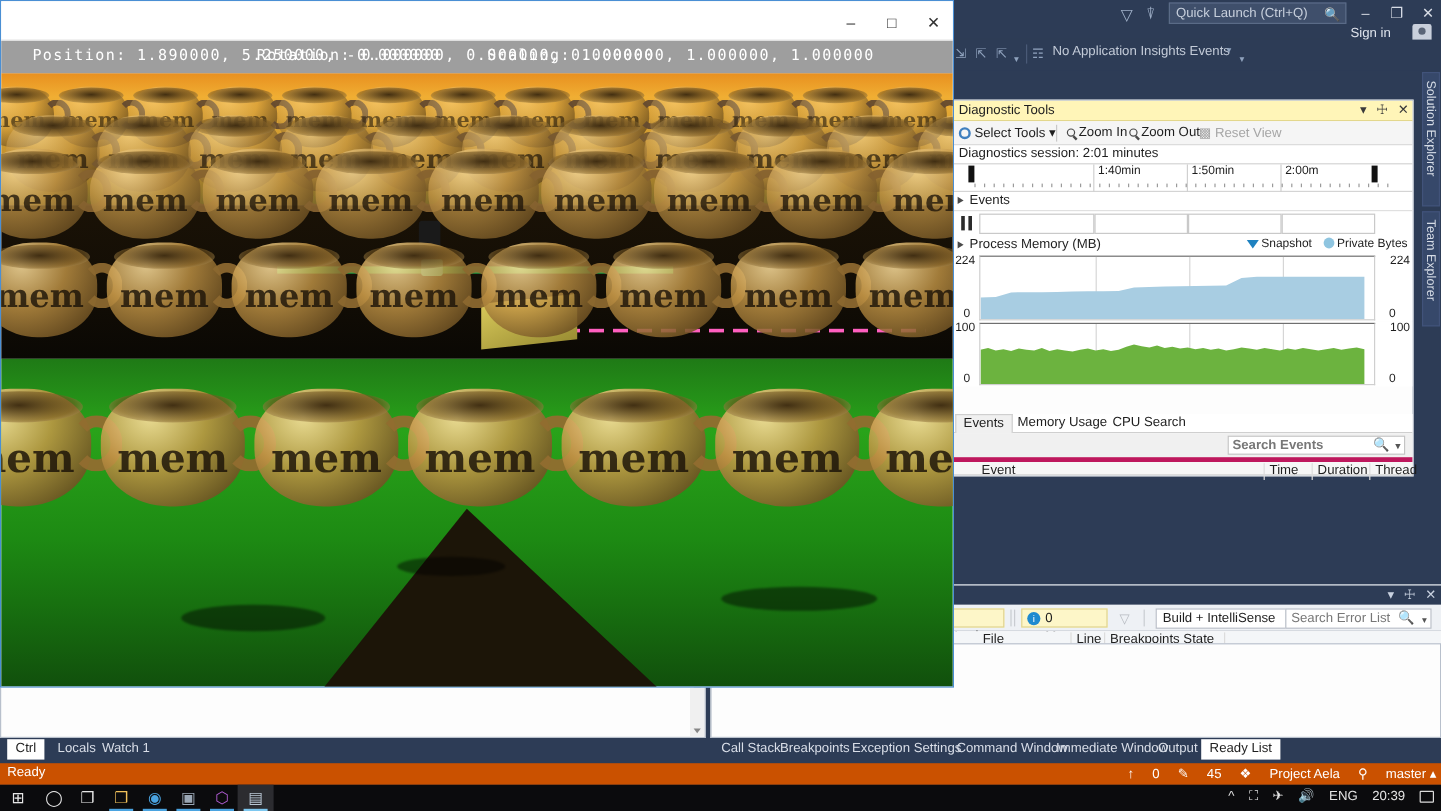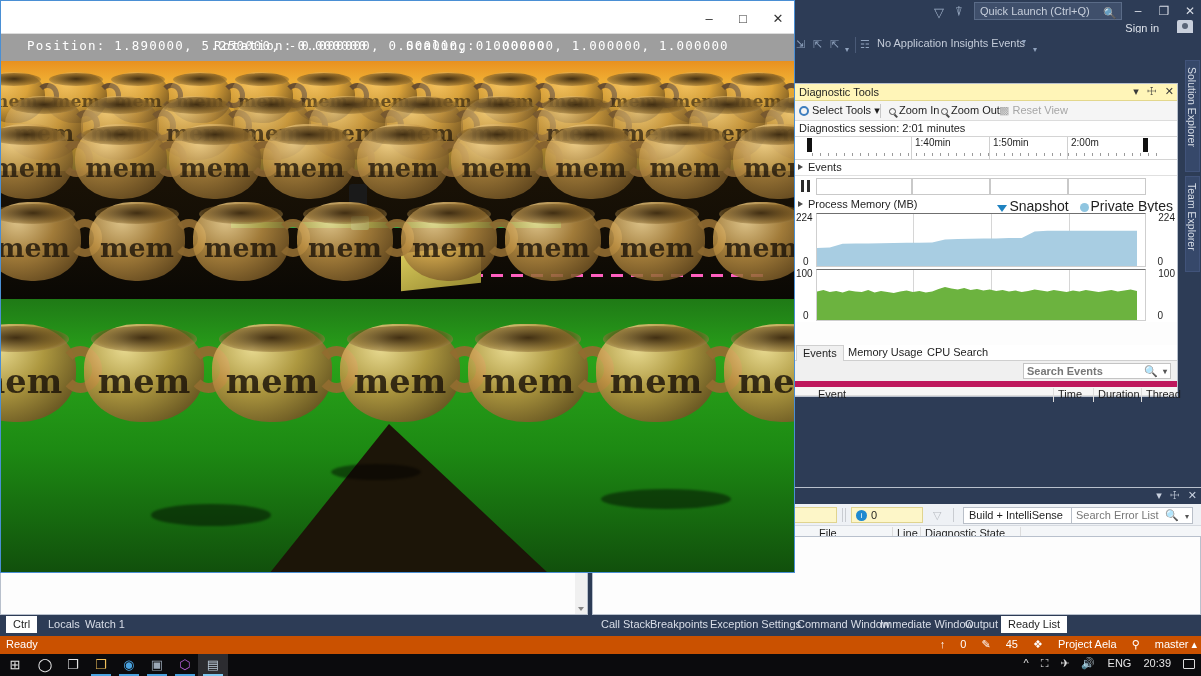--- a/index.html
+++ b/index.html
@@ -59,40 +59,40 @@
   .diag-session { height:15px; font-size:11px; padding:1px 0 0 5px; color:#1e1e1e; background:#fff;}
 
   
   .tl { position:relative; height:24px; border-top:1px solid #d4d4d4; border-bottom:1px solid #d4d4d4; background:#fff;}
   .tl-cell { position:absolute; top:0; height:24px; border-right:1px solid #d0d0d0; font-size:10px; padding-left:3px; color:#1e1e1e;}
   .tl-handle { position:absolute; top:1px; width:5px; height:14px; background:#111; }
   .tick { position:absolute; bottom:3px; width:1px; height:3px; background:#9a9a9a;}
 
   .sect-hdr { position:relative; height:15px; font-size:11px; padding-left:14px; padding-top:1px; color:#1e1e1e; background:#fff;}
   .tri { position:absolute; left:4px; top:4px; width:0;height:0;border-left:5px solid #4a4a4a;border-top:3.5px solid transparent;border-bottom:3.5px solid transparent;}
-  .legend { position:absolute; right:4px; top:1px; font-size:14px; color:#1e1e1e;}
+  .legend { position:absolute; right:4px; top:1px; font-size:10px; color:#1e1e1e;}
   .lg-tri { display:inline-block;width:0;height:0;border-top:7px solid #1f82c0;border-left:5px solid transparent;border-right:5px solid transparent; vertical-align:-1px; margin-right:2px;}
   .lg-dot { display:inline-block;width:9px;height:9px;border-radius:50%;background:#8fc5e0; vertical-align:-1px; margin-left:7px; margin-right:2px;}
 
   .events-row { position:relative; height:22px; background:#fff; border-top:1px solid #e0e0e0;}
   .pause { position:absolute; left:7px; top:4px; width:9px; height:12px; }
   .pause i { position:absolute; top:0; width:3px; height:12px; background:#2b2b2b; display:block;}
 
   .graph-wrap { position:relative; background:#fff; }
   .axis-l { position:absolute; left:2px; font-size:10px; color:#1e1e1e;}
   .axis-r { position:absolute; right:2px; font-size:10px; color:#1e1e1e;}
   .plot { position:absolute; left:22px; top:0; border:1px solid #cfcfcf; border-top:1px solid #6f6f6f; background:#fff; overflow:hidden;}
   .plot .vline { position:absolute; top:0; bottom:0; width:1px; background:#d6d6d6;}
 
   .diag-tabs { position:absolute; left:0; right:0; height:16px; font-size:11px; background:#fff; border-bottom:1px solid #cfcfcf;}
   .diag-tab { position:absolute; top:0; padding:1px 6px 0 6px; height:16px; color:#1e1e1e; }
   .diag-tab.sel { background:#f0f0f0; border-left:1px solid #cfcfcf;border-right:1px solid #cfcfcf;border-top:1px solid #cfcfcf;}
   .search-row { position:relative; height:20px; background:#f0f0f0;}
   .search-box { position:absolute; right:6px; top:2px; width:148px; height:16px; background:#fff; border:1px solid #c4c4c4; font-size:11px; color:#777; padding-left:3px; line-height:14px;}
-  .grid-hdr { position:relative; height:15px; background:#f6f6f6; border-top:6px solid #be185d; border-bottom:1px solid #dcdcdc; font-size:11px; color:#1e1e1e;}
+  .grid-hdr { position:relative; height:15px; background:#f6f6f6; border-top:4px solid #be185d; border-bottom:1px solid #dcdcdc; font-size:11px; color:#1e1e1e;}
   .gh { position:absolute; top:1px; border-right:1px solid #dcdcdc; height:14px; padding-left:4px;}
 
   
   #errlist { position:absolute; left:793px; top:487px; width:408px; height:125px; background:#fdfdfd; color:#1e1e1e; border-top:1px solid #b8c0cc;}
   .el-cap { position:relative; height:16px; background:#2d3c56; }
   .el-cap .btns { position:absolute; right:4px; top:1px; color:#c9d2e0; font-size:11px;}
   .el-cap .btns span{ margin-left:5px;}
   .el-toolbar { position:relative; height:22px; background:#eef1f5; border-bottom:1px solid #d6dae0;}
   .pill { position:absolute; top:3px; height:16px; background:#fdf6c8; border:1px solid #e0d48f; font-size:11px; padding:0 5px; line-height:15px; color:#1e1e1e;}
   .combo { position:absolute; top:3px; height:17px; background:#fff; border:1px solid #b9bfc8; font-size:11px; line-height:15px; padding-left:5px; color:#1e1e1e;}
@@ -381,21 +381,21 @@
       </div>
       <div class="el-search" style="left:278px; width:122px;">
         <span>Search Error List</span>
         <span style="position:absolute;right:13px;top:0px;color:#555;">🔍</span>
         <span style="position:absolute;right:3px;top:1px;color:#555;font-size:8px;">▾</span>
       </div>
     </div>
     <div class="el-grid-hdr">
       <div class="gh" style="left:22px; width:78px;"><span>File</span></div>
       <div class="gh" style="left:100px; width:28px;"><span>Line</span></div>
-      <div class="gh" style="left:128px; width:100px;"><span>Diagnostic State</span></div>
+      <div class="gh" style="left:128px; width:100px;"><span>Breakpoints State</span></div>
       <div class="gh" style="left:228px; width:160px; border-right:none;"></div>
     </div>
     <div style="position:absolute;left:0;right:0;top:54px;bottom:0;background:#fff;"></div>
   </div>
 
   <div id="autos">
     <div class="scrollbar-v">
       <div style="position:absolute;left:3px;top:3px;width:0;height:0;border-bottom:4px solid #868686;border-left:3px solid transparent;border-right:3px solid transparent;"></div>
       <div style="position:absolute;left:3px;bottom:3px;width:0;height:0;border-top:4px solid #868686;border-left:3px solid transparent;border-right:3px solid transparent;"></div>
     </div>

